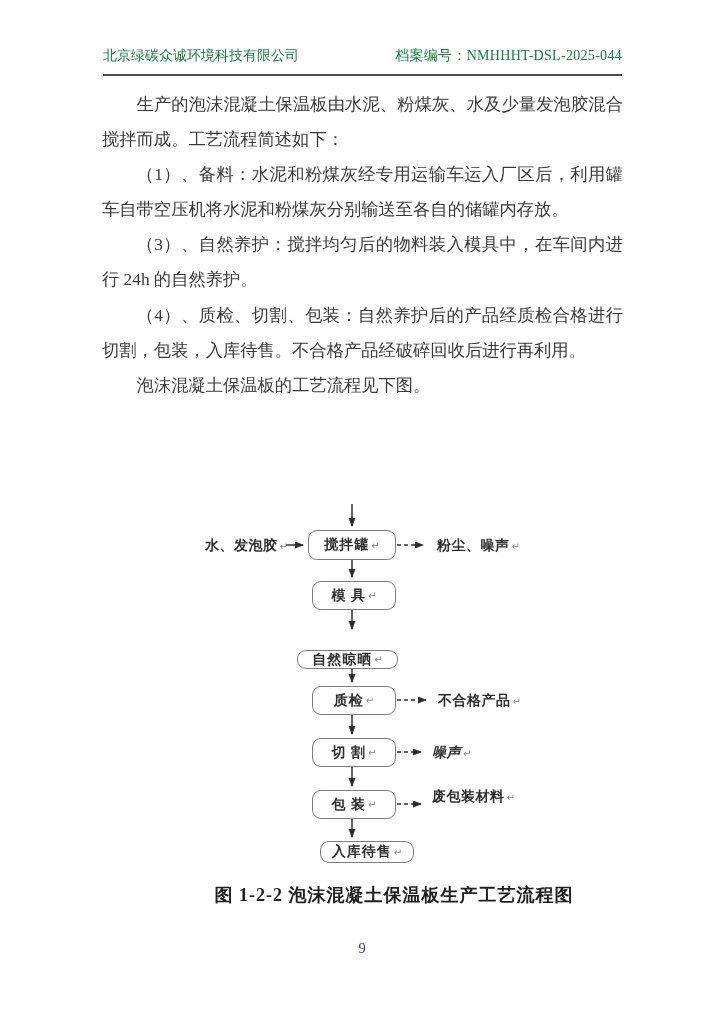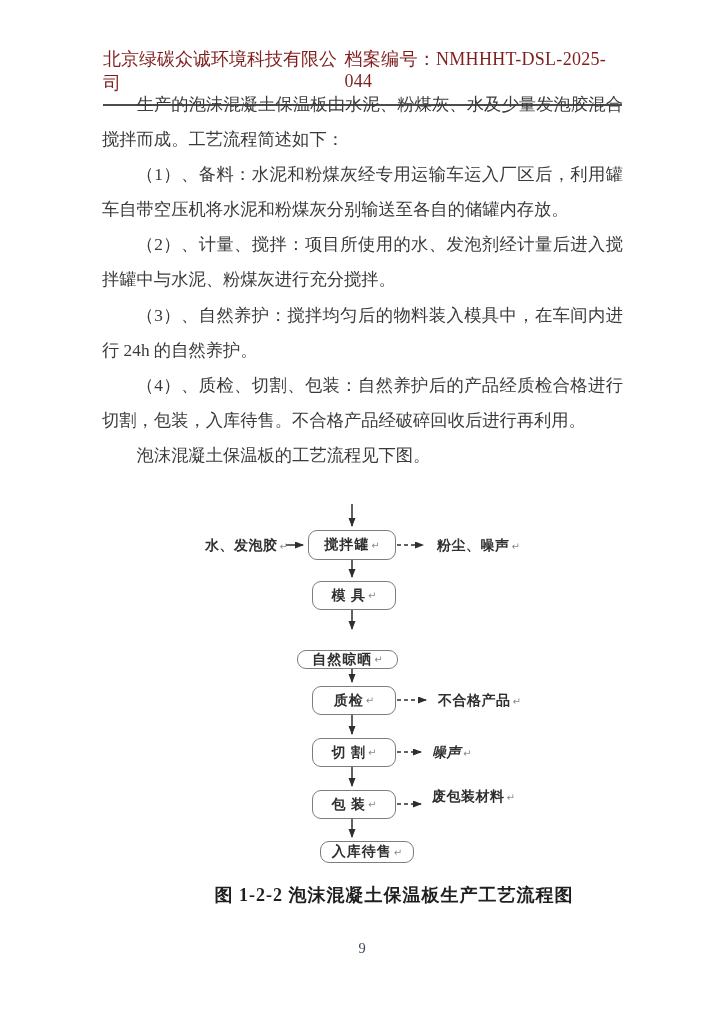--- a/index.html
+++ b/index.html
@@ -9,21 +9,21 @@
     margin: 0 auto;
     background: #ffffff;
     font-family: "Liberation Serif", "DejaVu Serif", serif;
     color: #3b3b3b;
     overflow: hidden;
   }
   
   .doc-header {
     position: absolute; left: 103px; right: 102px; top: 47px;
     display: flex; justify-content: space-between; align-items: baseline;
-    font-size: 18px; color: #7f1d1d;
+    font-size: 14px; color: #15803d;
     padding-bottom: 9px;
     border-bottom: 2px solid #4c4c4c;
   }
   .doc-header .right { letter-spacing: .3px; }
   
   .body-text {
     position: absolute; left: 102px; top: 87px; width: 521px;
     font-size: 17.3px; line-height: 35.1px;
     text-align: justify;
     color: #3a3a3a;
@@ -66,21 +66,20 @@
 <div class="page">
 
   <div class="doc-header">
     <span class="left">北京绿碳众诚环境科技有限公司</span>
     <span class="right">档案编号：NMHHHT-DSL-2025-044</span>
   </div>
 
   <div class="body-text">
     <p>生产的泡沫混凝土保温板由水泥、粉煤灰、水及少量发泡胶混合搅拌而成。工艺流程简述如下：</p>
     <p>（1）、备料：水泥和粉煤灰经专用运输车运入厂区后，利用罐车自带空压机将水泥和粉煤灰分别输送至各自的储罐内存放。</p>
-    <p>（2）、计量、搅拌：项目所使用的水、发泡剂经计量后进入搅拌罐中与水泥、粉煤灰进行充分搅拌。</p>
     <p>（3）、自然养护：搅拌均匀后的物料装入模具中，在车间内进行 24h 的自然养护。</p>
     <p>（4）、质检、切割、包装：自然养护后的产品经质检合格进行切割，包装，入库待售。不合格产品经破碎回收后进行再利用。</p>
     <p>泡沫混凝土保温板的工艺流程见下图。</p>
   </div>
 
   <svg class="flow-svg" viewBox="0 0 724 1024" xmlns="http://www.w3.org/2000/svg">
     <defs>
       <marker id="ah" markerWidth="10" markerHeight="9" refX="8" refY="3.5" orient="auto" markerUnits="userSpaceOnUse">
         <path d="M0,0 L9,3.5 L0,7 Z" fill="#2e2e2e"></path>
       </marker>

